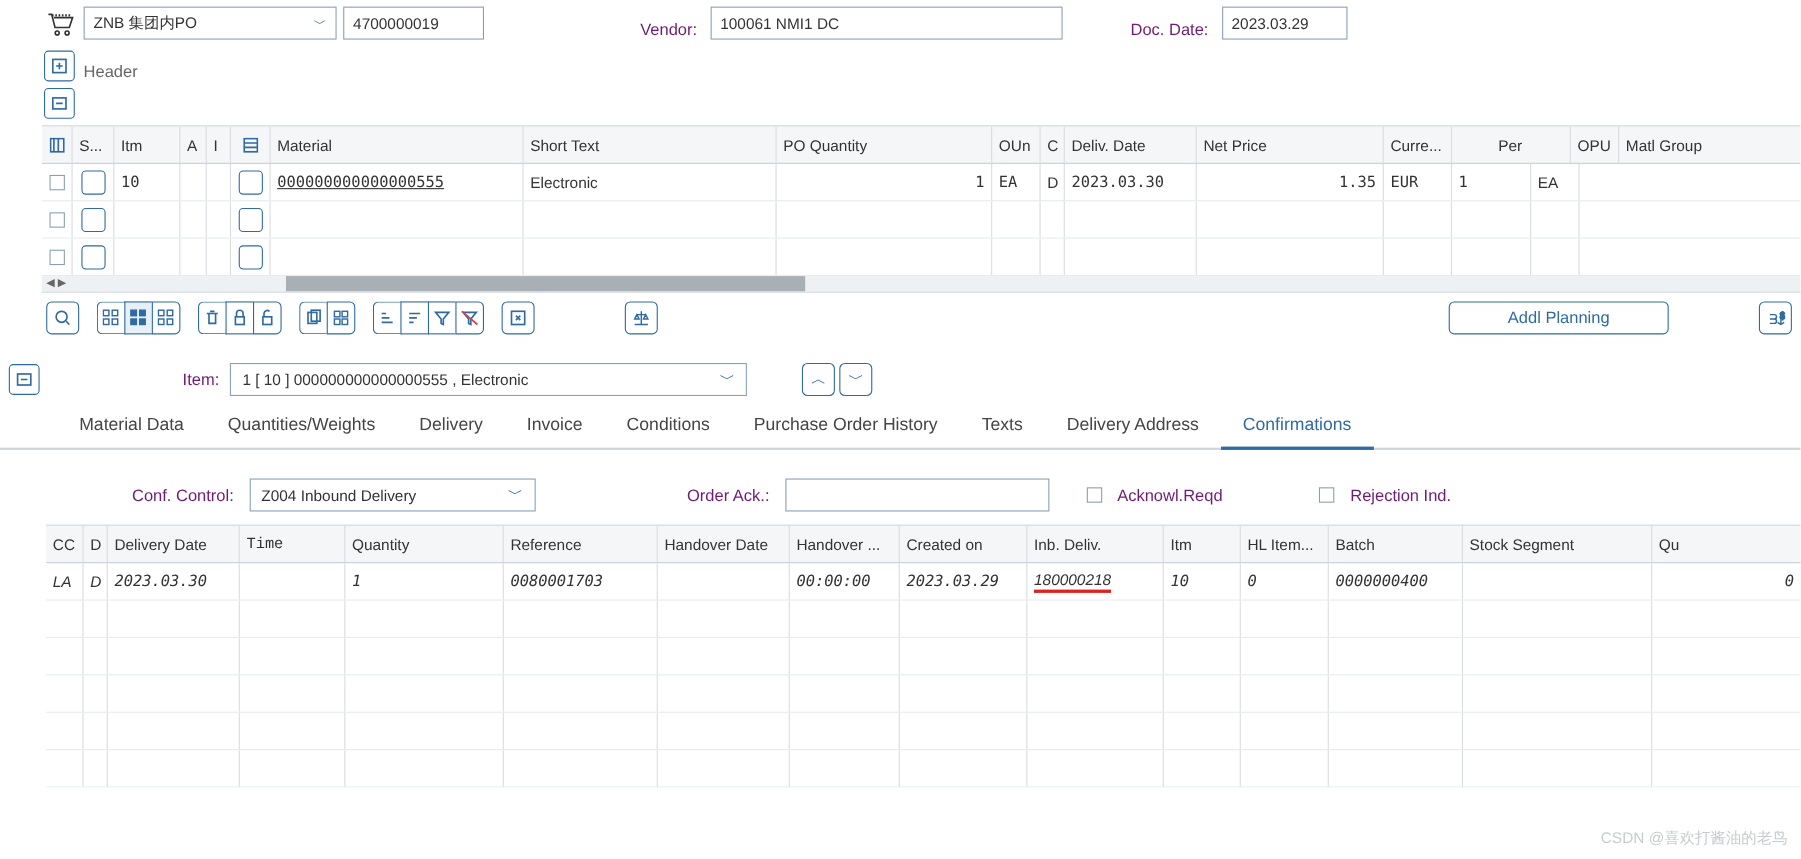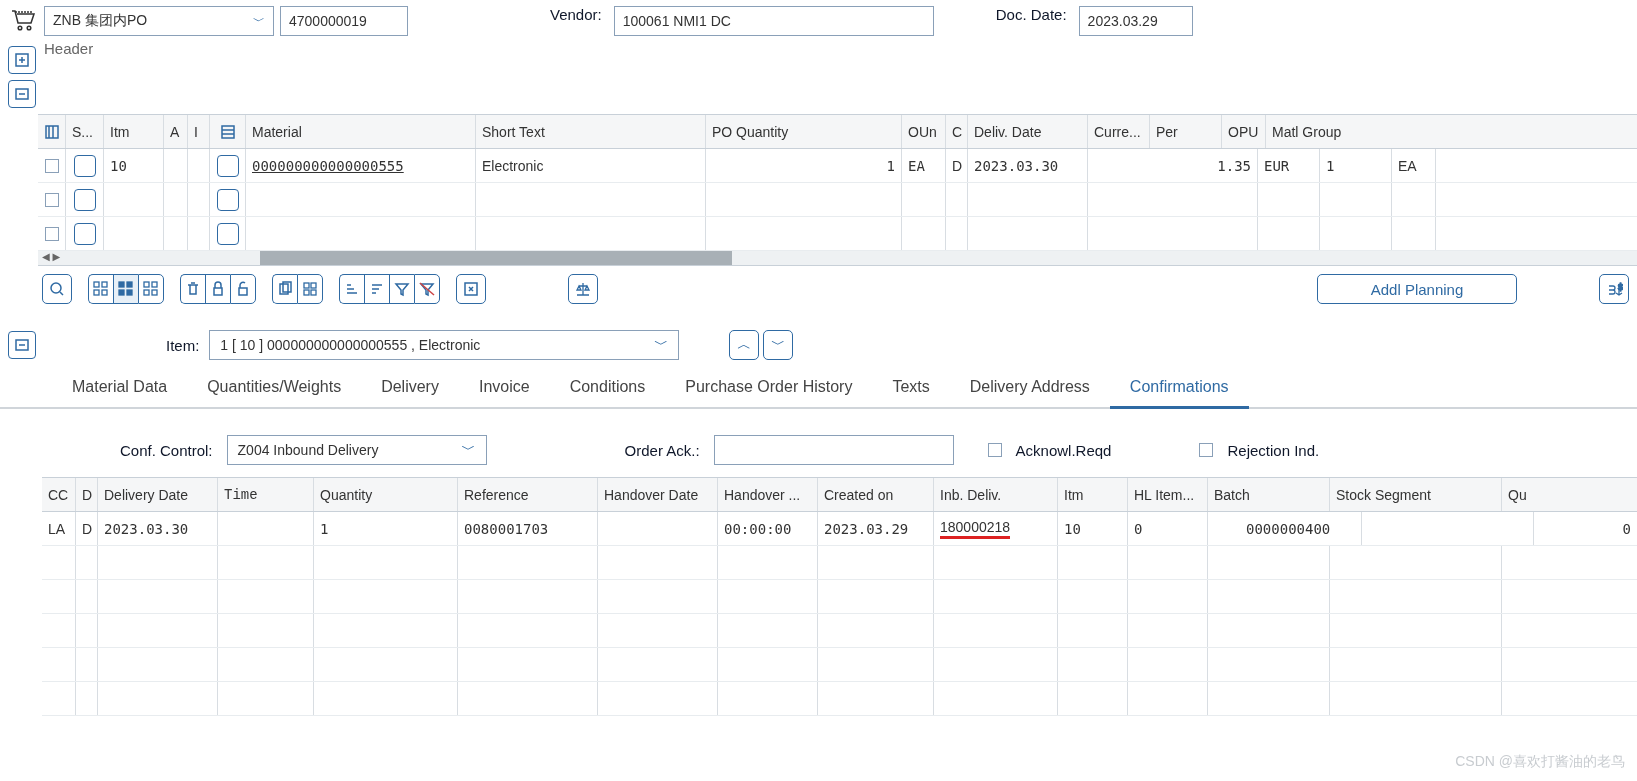--- a/index.html
+++ b/index.html
@@ -1,23 +1,23 @@
 <!DOCTYPE html>
 <html><head>
 <meta charset="utf-8">
 <style>
   * { box-sizing: border-box; margin: 0; padding: 0; font-family: Arial, "Helvetica Neue", sans-serif; }
   body { background: #fff; font-size: 14px; color: #333; width: 1637px; }
-  .row { display: flex; align-items: flex-start; }
+  .row { display: flex; align-items: flex-end; margin-left: 32px; }
   .hdr { padding: 6px 8px 4px 8px; gap: 6px; }
   .cart-icon { width: 30px; height: 28px; display:flex; align-items:center; justify-content:center; }
   .select-box { border: 1px solid #8aa0b8; height: 30px; display: flex; align-items: center; padding: 0 8px; width: 230px; background:#fff; justify-content: space-between; }
   .select-box .chev { color:#2f6aa3; font-size:12px; }
   .input-box { border: 1px solid #8aa0b8; height: 30px; padding: 0 8px; display:flex; align-items:center; background:#fff; font-family: "Lucida Console", Monaco, monospace; }
-  .label { color:#0f172a; font-size:15px; }
+  .label { color:#701a75; font-size:15px; }
   .spacer { flex: 1; }
   .side-btn { width:28px; height:28px; border:1.5px solid #2f6aa3; border-radius:4px; margin:6px 0 0 8px; display:flex; align-items:center; justify-content:center; color:#2f6aa3; font-size:14px; background:#fff; }
   .header-label { padding-left: 8px; color:#666; font-size:15px; }
   
   .grid-wrap { margin: 6px 0 0 38px; border-top:1px solid #c8d0d8; border-bottom:1px solid #c8d0d8; overflow:hidden; }
   .grid-head { display:flex; background:#f5f6f7; border-bottom:1px solid #c8d0d8; height:34px; align-items:center; }
   .grid-head > div, .grid-row > div { border-right:1px solid #d8dde2; height:100%; display:flex; align-items:center; padding:0 6px; overflow:hidden; white-space:nowrap; }
   .grid-row { display:flex; height:34px; border-bottom:1px solid #e8ecef; }
   .chk { width:14px; height:14px; border:1px solid #8aa0b8; background:#fff; }
   .mono { font-family: "Lucida Console", Monaco, monospace; }
@@ -39,21 +39,21 @@
   .tab { padding: 8px 20px 10px 20px; color:#444; font-size:16px; cursor:pointer; }
   .tab.active { color:#2f6aa3; border-bottom:3px solid #2f6aa3; margin-bottom:-2px; }
   
   .conf-controls { display:flex; align-items:center; gap:14px; padding:26px 8px 8px 120px; }
   .conf-select { border:1px solid #8aa0b8; height:30px; width:260px; display:flex; align-items:center; justify-content:space-between; padding:0 10px; }
   .order-ack-input { border:1px solid #8aa0b8; height:30px; width:240px; }
   
   .conf-grid { margin:4px 0 0 42px; border-top:1px solid #c8d0d8;text-align:center; }
   .conf-head { display:flex; background:#f5f6f7; border-bottom:1px solid #c8d0d8; height:34px; }
   .conf-head > div, .conf-row > div { border-right:1px solid #d8dde2; height:100%; display:flex; align-items:center; padding:0 6px; overflow:hidden; white-space:nowrap; }
-  .conf-row { display:flex; height:34px; border-bottom:1px solid #e8ecef; }
+  .conf-row { display:flex; height:34px; border-bottom:1px solid #e8ecef;font-style:italic; }
   .underline-red { border-bottom:3px solid #d22; padding-bottom:1px; }
   .j-end{justify-content:flex-end;}
   .watermark{position:fixed;right:12px;bottom:10px;color:#c8ccd0;font-size:14px;}
 </style>
 </head>
 <body>
 
 <div class="row hdr">
   <div class="cart-icon">
     <svg width="26" height="22" viewBox="0 0 26 22" fill="none" stroke="#333" stroke-width="1.5">
@@ -118,22 +118,23 @@
           <rect x="1" y="1" width="12" height="12"></rect>
           <path d="M1 5h12M1 9h12"></path>
         </svg>
       </div>
     <div style="width:230px;">Material</div>
     <div style="width:230px;">Short Text</div>
     <div style="width:196px;">PO Quantity</div>
     <div style="width:44px;">OUn</div>
     <div style="width:22px;">C</div>
     <div style="width:120px;">Deliv. Date</div>
+    <div style="width:170px;">Net Price</div>
     <div style="width:62px;">Curre...</div>
-    <div style="width:72px;">Per</div>
+    <div style="width:72px;margin-left:36px;">Per</div>
     <div style="width:44px;">OPU</div>
     <div style="flex:1;border-right:none;">Matl Group</div>
   </div>
   <div class="grid-row">
     <div style="width:28px;justify-content:center;">
         <div class="chk"></div>
       </div>
     <div style="width:38px;justify-content:center;">
         <div style="width:22px;height:22px;border:1.5px solid #2f6aa3;border-radius:4px;"></div>
       </div>
@@ -397,21 +398,21 @@
     <div style="width:144px;" class="mono">1</div>
     <div style="width:140px;" class="mono">0080001703</div>
     <div style="width:120px;" class="mono"></div>
     <div style="width:100px;" class="mono">00:00:00</div>
     <div style="width:116px;" class="mono">2023.03.29</div>
     <div style="width:124px;" class="mono">
         <span class="underline-red">180000218</span>
       </div>
     <div style="width:70px;" class="mono">10</div>
     <div style="width:80px;" class="mono">0</div>
-    <div style="width:122px;margin-left:32px;" class="mono">0000000400</div>
+    <div style="width:122px;" class="mono">0000000400</div>
     <div style="width:172px;"></div>
     <div style="flex:1;border-right:none;" class="mono j-end">0</div>
   </div>
   <div class="conf-row">
       <div style="width:34px;"></div>
       <div style="width:22px;"></div>
       <div style="width:120px;"></div>
       <div style="width:96px;"></div>
       <div style="width:144px;"></div>
       <div style="width:140px;"></div>

